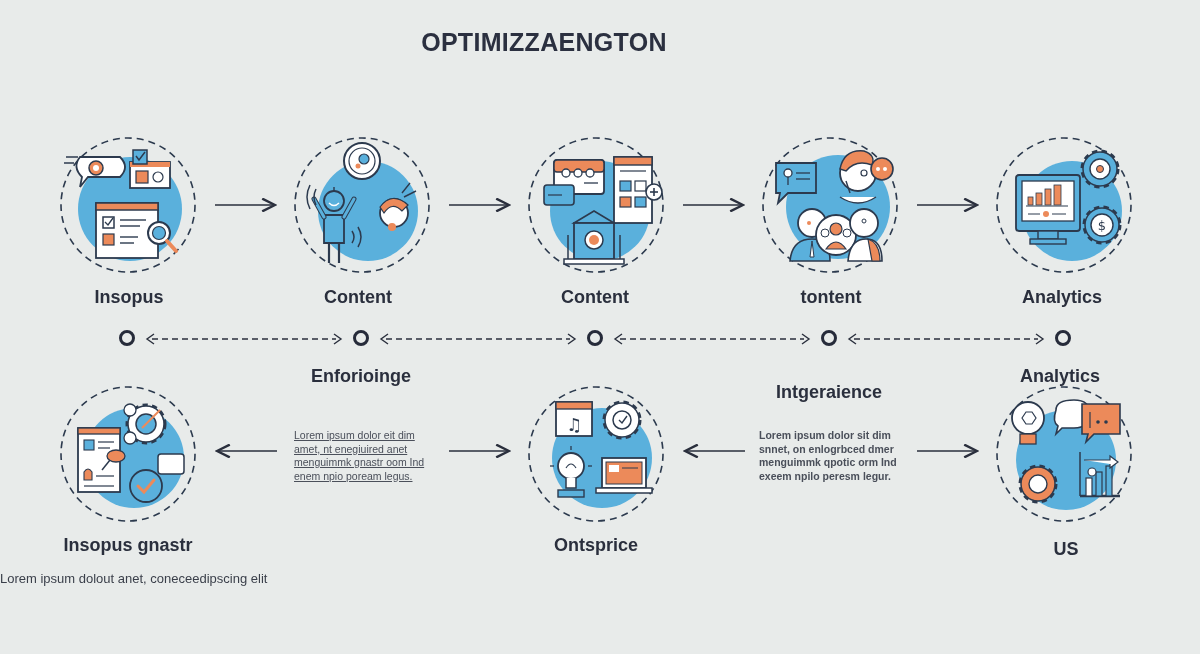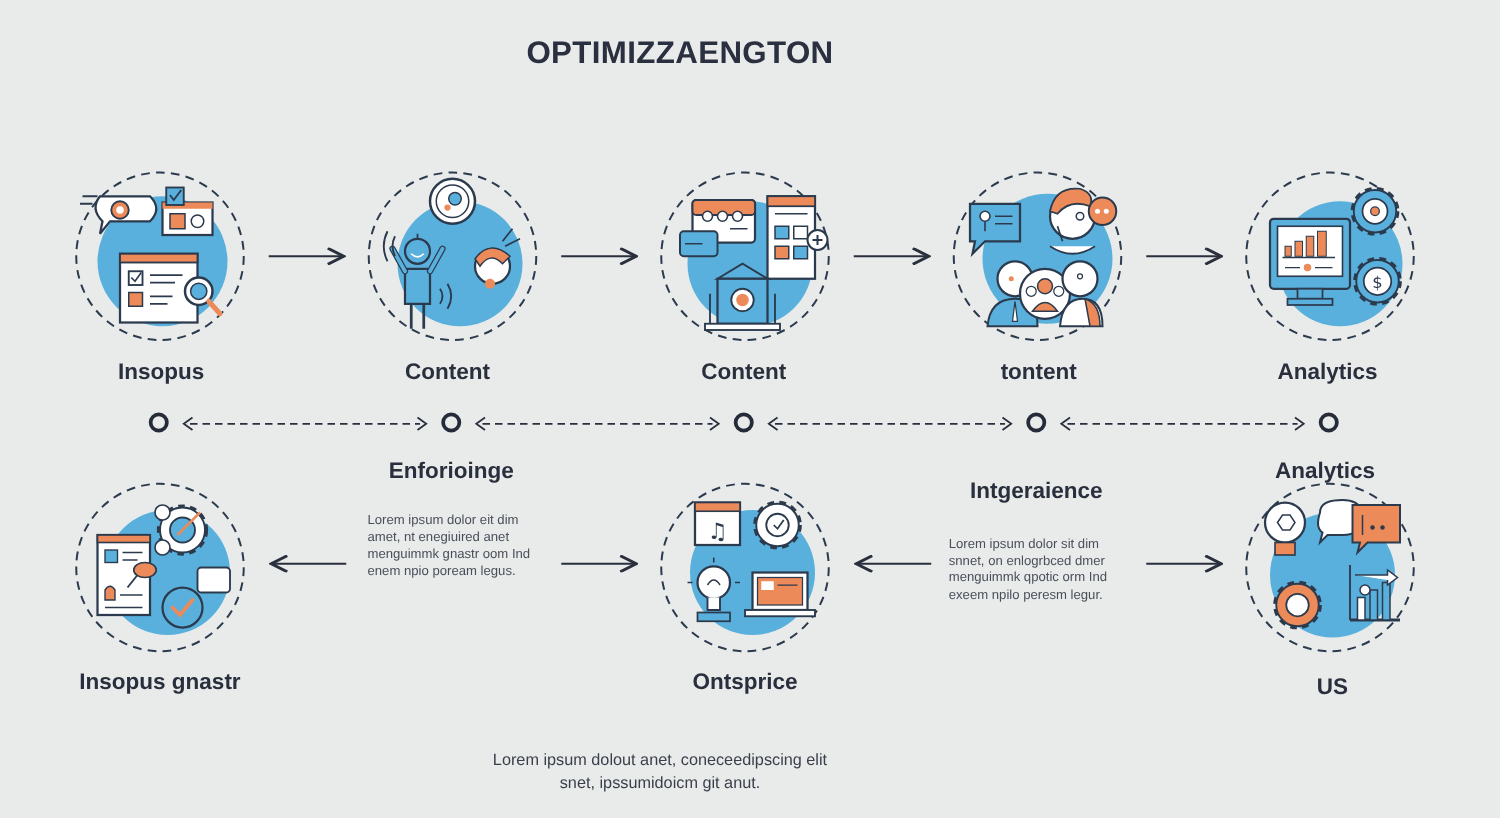--- a/index.html
+++ b/index.html
@@ -28,21 +28,21 @@
   .dot {
     position:absolute; width:16px; height:16px; border:3.5px solid #262b3a;
     border-radius:50%; box-sizing:border-box; background:transparent;
   }
   .dash { position:absolute; }
   .para {
     position:absolute; width:150px; font-size:10.5px; line-height:13.5px;
     color:#4a4f5a;
   }
   .footer {
-    position:absolute; left:0; width:1056px; top:599px; text-align:center;
+    position:absolute; left:0; width:1056px; top:570px; 
     font-size:13px; line-height:18px; color:#3a3f4a;
   }
 </style>
 </head>
 <body>
 
 <svg width="0" height="0" style="position:absolute">
   <defs>
     <marker id="arrowR" markerWidth="10" markerHeight="10" refX="9" refY="5" orient="auto">
       <path d="M1,1 L9,5 L1,9" fill="none" stroke="#2a2f3d" stroke-width="1.5"></path>
@@ -406,33 +406,32 @@
   <svg width="66" height="14">
       <line x1="64" y1="7" x2="4" y2="7" stroke="#2a2f3d" stroke-width="1.6" marker-end="url(#arrowR)"></line>
     </svg>
 </div>
 <div class="arrow" style="left:915px; top:444px;">
   <svg width="66" height="14">
       <line x1="2" y1="7" x2="62" y2="7" stroke="#2a2f3d" stroke-width="1.6" marker-end="url(#arrowR)"></line>
     </svg>
 </div>
 
-<div class="para" style="left:294px; top:410px;">
+<div class="para" style="left:294px; top:429px;text-decoration:underline;">
   <div>Lorem ipsum dolor eit dim</div>
   <div>amet, nt enegiuired anet</div>
   <div>menguimmk gnastr oom Ind</div>
   <div>enem npio poream legus.</div>
 </div>
-<div class="para" style="left:759px; top:429px;">
+<div class="para" style="left:759px; top:429px;font-weight:bold;">
   <div>Lorem ipsum dolor sit dim</div>
   <div>snnet, on enlogrbced dmer</div>
   <div>menguimmk qpotic orm Ind</div>
   <div>exeem npilo peresm legur.</div>
 </div>
 
 <div class="label" style="left:28px; top:535px;">Insopus gnastr</div>
 <div class="label" style="left:496px; top:535px;">Ontsprice</div>
 <div class="label" style="left:966px; top:539px;">US</div>
 
 <div class="footer">
   <div>Lorem  ipsum dolout anet, coneceedipscing elit</div>
-  <div>snet, ipssumidoicm git anut.</div>
 </div>
 
 </body></html>

